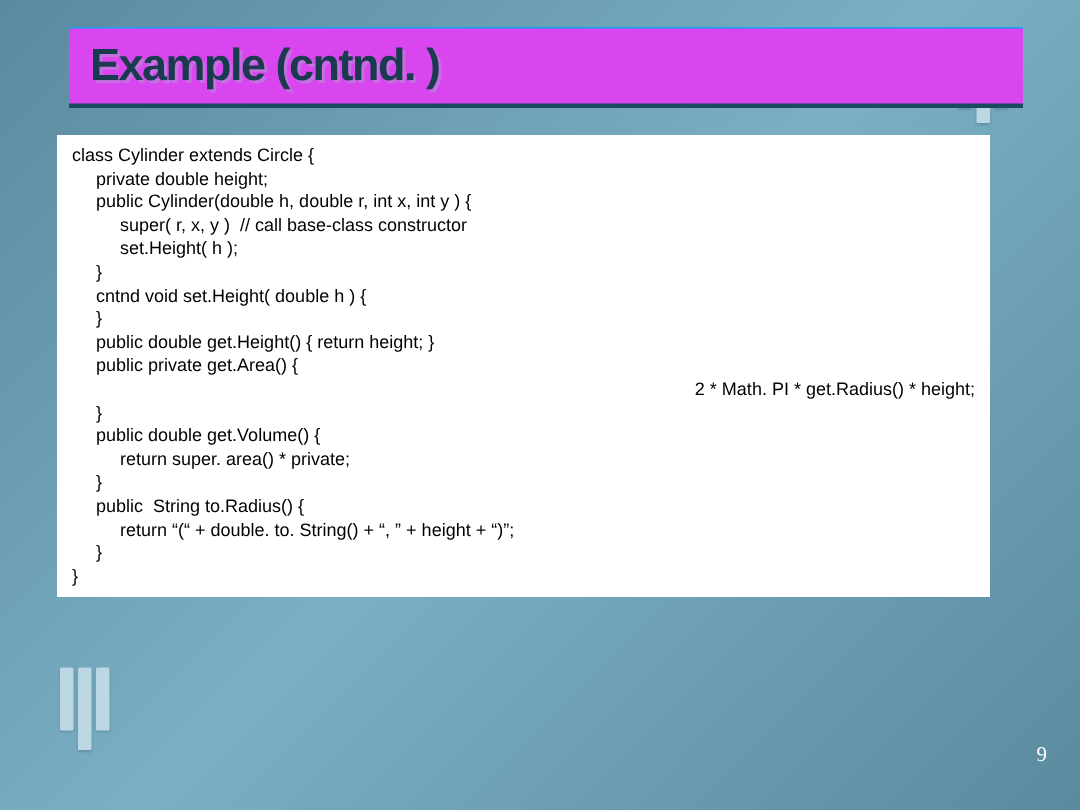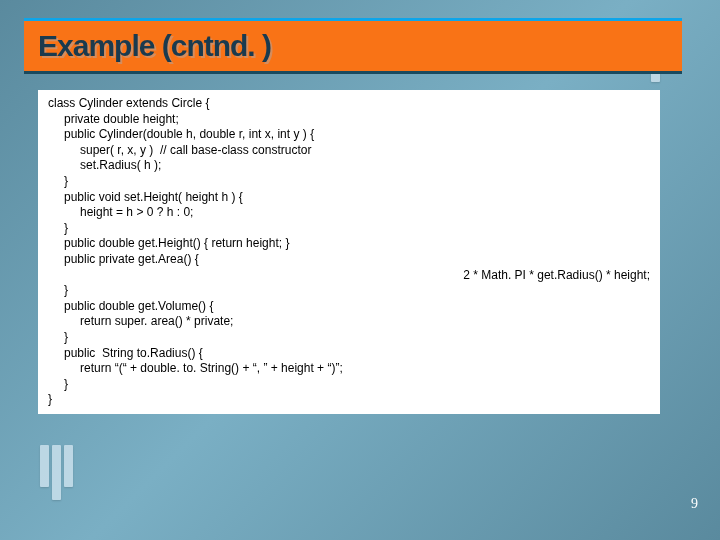--- a/index.html
+++ b/index.html
@@ -12,24 +12,24 @@
     font-family: Arial, sans-serif;
   }
   .slide {
     width: 100%;
     height: 100%;
     position: relative;
   }
   .title-bar {
     position: absolute;
     top: 18px;
-    left: 24px;
+    left: 46px;
     right: 38px;
-    background: #f97316;
-    border-top: 3px solid #0ea5e9;
+    background: #d946ef;
+    border-top: 1px solid #0ea5e9;
     border-bottom: 3px solid #1a4a5e;
     padding: 8px 14px;
   }
   .title-text {
     font-family: "Arial Black", Impact, sans-serif;
     font-size: 30px;
     font-weight: 900;
     color: #1a3a4e;
     letter-spacing: -1px;
     text-shadow: 2px 2px 0 rgba(160,180,200,0.4);
@@ -91,24 +91,23 @@
 
   <div class="title-bar">
     <div class="title-text">Example (cntnd. )</div>
   </div>
 
   <div class="content">
     <div class="code-line">class Cylinder extends Circle {</div>
     <div class="code-line i1">private double height;</div>
     <div class="code-line i1">public Cylinder(double h, double r, int x, int y ) {</div>
     <div class="code-line i2">super( r, x, y )  // call base-class constructor</div>
-    <div class="code-line i2">set.Radius( h );</div>
+    <div class="code-line i2">set.Height( h );</div>
     <div class="code-line i1">}</div>
-    <div class="code-line i1">public void set.Height( height h ) {</div>
-    <div class="code-line i2">height = h &gt; 0 ? h : 0;</div>
+    <div class="code-line i1">cntnd void set.Height( double h ) {</div>
     <div class="code-line i1">}</div>
     <div class="code-line i1">public double get.Height() { return height; }</div>
     <div class="code-line i1">public private get.Area() {</div>
     <div class="code-line i3">2 * Math. PI * get.Radius() * height;</div>
     <div class="code-line i1">}</div>
     <div class="code-line i1">public double get.Volume() {</div>
     <div class="code-line i2">return super. area() * private;</div>
     <div class="code-line i1">}</div>
     <div class="code-line i1">public  String to.Radius() {</div>
     <div class="code-line i2">return “(“ + double. to. String() + “, ” + height + “)”;</div>

